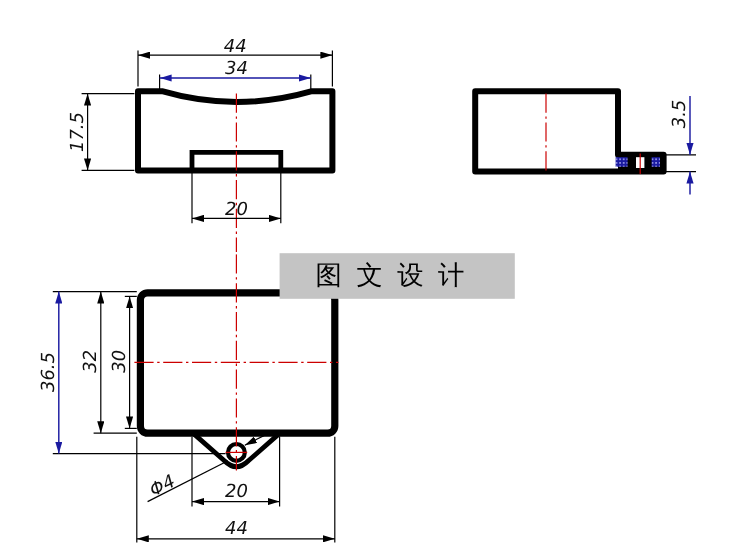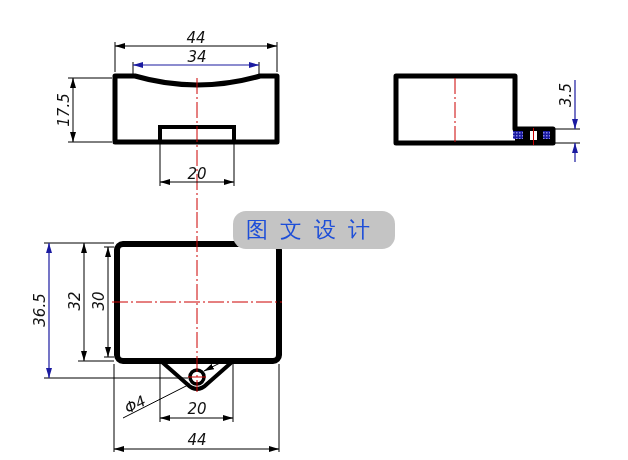--- a/index.html
+++ b/index.html
@@ -1,23 +1,23 @@
 <!DOCTYPE html>
 <html><head>
 <meta charset="utf-8">
 <style>
   html, body { margin: 0; padding: 0; background: #ffffff; }
   body { width: 628px; height: 460px; position: relative; overflow: hidden; font-family: "DejaVu Sans", sans-serif; }
   svg { position: absolute; left: 0; top: 0; }
   .dim-text { font-family: "DejaVu Sans", sans-serif; font-size: 15px; font-style: italic; fill: #111; }
   .watermark {
-    position: absolute; left: 233px; top: 211px; width: 162px; height: 38px;
-    background: #c4c4c4; color: #1d4ed8;
+    position: absolute; left: 233px; top: 211px; width: 196px; height: 38px;
+    background: #c4c4c4; color: #000000;
     font-family: "DejaVu Serif", serif; font-size: 22px;
-    display: flex; align-items: center; justify-content: center; letter-spacing: 12px; border-radius: 13px;
+    display: flex; align-items: center; justify-content: center; letter-spacing: 12px;
   }
 </style>
 </head>
 <body>
 
 <svg width="628" height="460" viewBox="0 0 628 460">
   <defs>
     <marker id="arrowK" markerWidth="10" markerHeight="6" refX="10" refY="3" orient="auto-start-reverse" markerUnits="userSpaceOnUse">
       <path d="M0,0 L10,3 L0,6 Z" fill="#000"></path>
     </marker>

